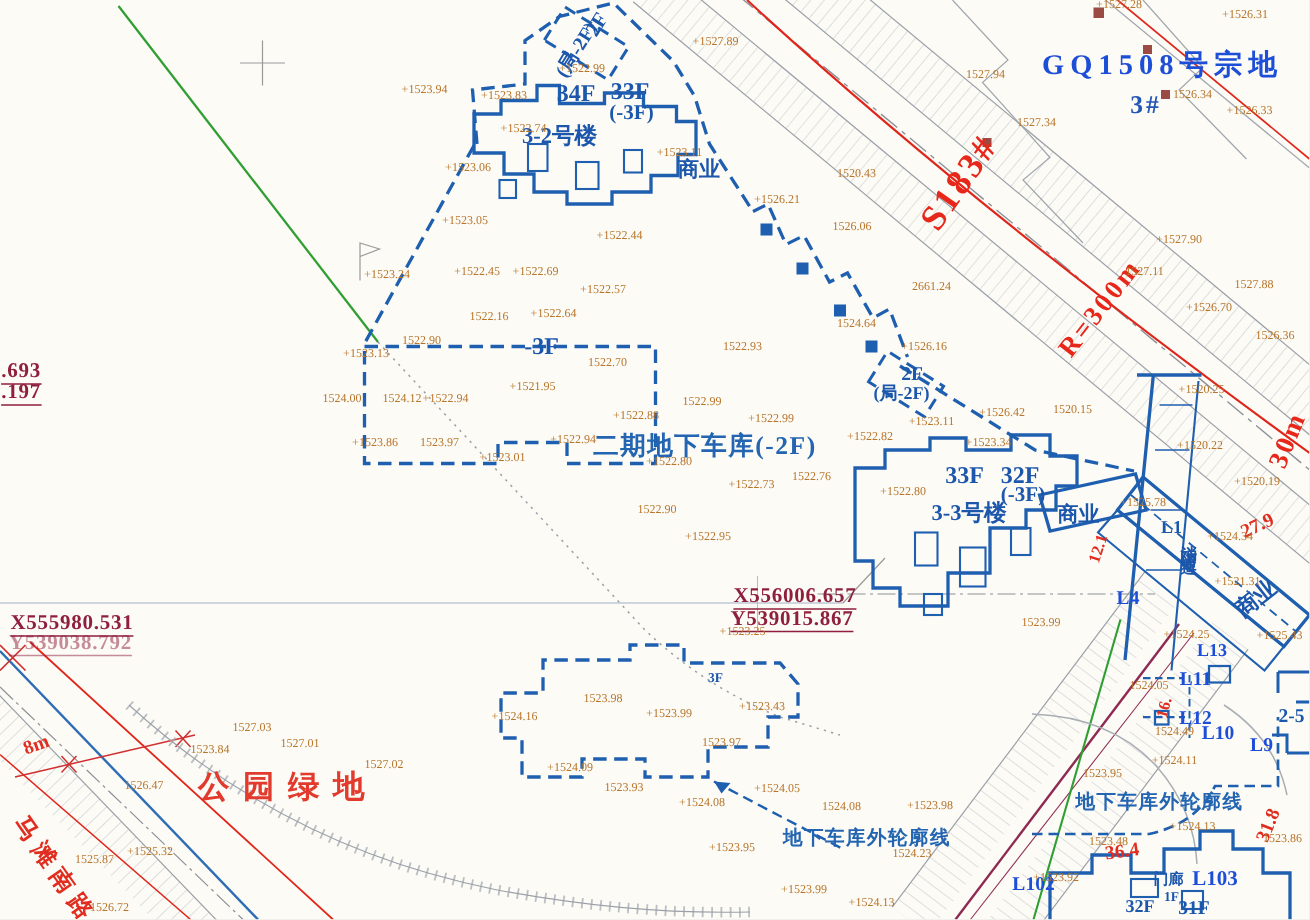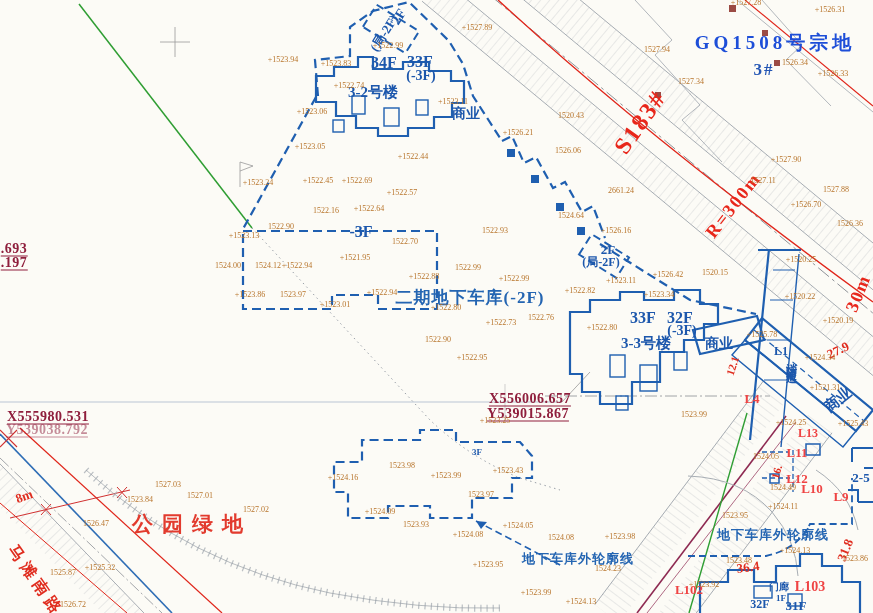--- a/index.html
+++ b/index.html
@@ -3,21 +3,21 @@
 <meta charset="utf-8">
 <style>
   html,body{margin:0;padding:0;background:#e8e8e8;}
   .stage{position:relative;width:873px;height:613px;background:#fcfbf6;overflow:hidden;
          font-family:"Liberation Serif", serif;}
   .stage svg{position:absolute;left:0;top:0;}
   .lb{position:absolute;white-space:nowrap;line-height:1;}
   .elev{color:#b8752c;font-size:8px;}
   .bl{color:#1c57ac;font-weight:700;}
   .gar{color:#2465b2;font-weight:700;letter-spacing:1px;}
-  .mg{color:#ef4444;font-weight:700;}
+  .mg{color:#1d4ed8;font-weight:700;}
   .rd{color:#e02d1f;font-weight:700;}
   .rb{color:#e8271b;font-weight:700;letter-spacing:2px;}
   .mr{color:#8f1f3d;font-weight:700;border-bottom:1.3px solid #8f1f3d;letter-spacing:.5px;font-size:14px;}
   .mrf{opacity:.5;}
   .vert{writing-mode:vertical-rl;letter-spacing:3px;}
   .title-plan{position:absolute;left:208px;top:467px;transform:translate(-50%,-50%);
     font-size:27px;font-weight:700;color:#ea1610;letter-spacing:7px;
     text-shadow:2px 2px 0 #2a2a2a;white-space:nowrap;}
   .title-park{position:absolute;left:192px;top:524px;transform:translate(-50%,-50%);
     font-size:21px;font-weight:700;color:#e23b2e;letter-spacing:9px;white-space:nowrap;}

